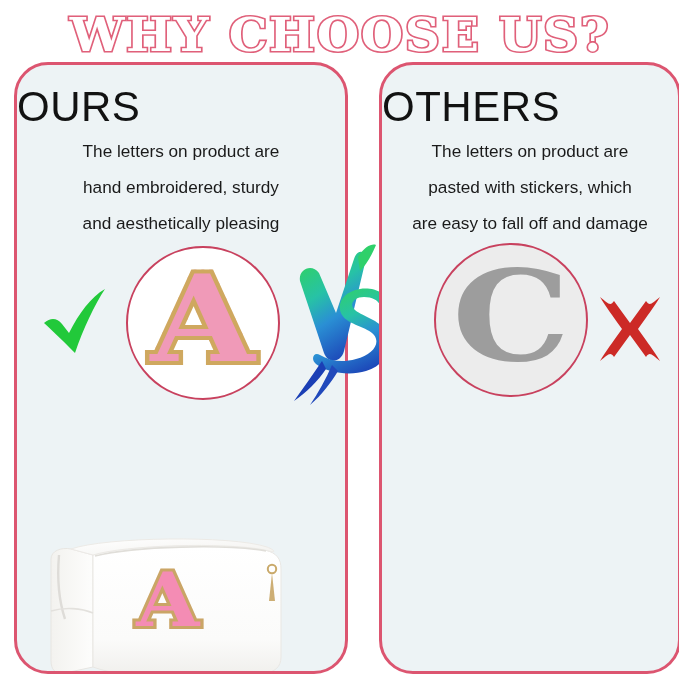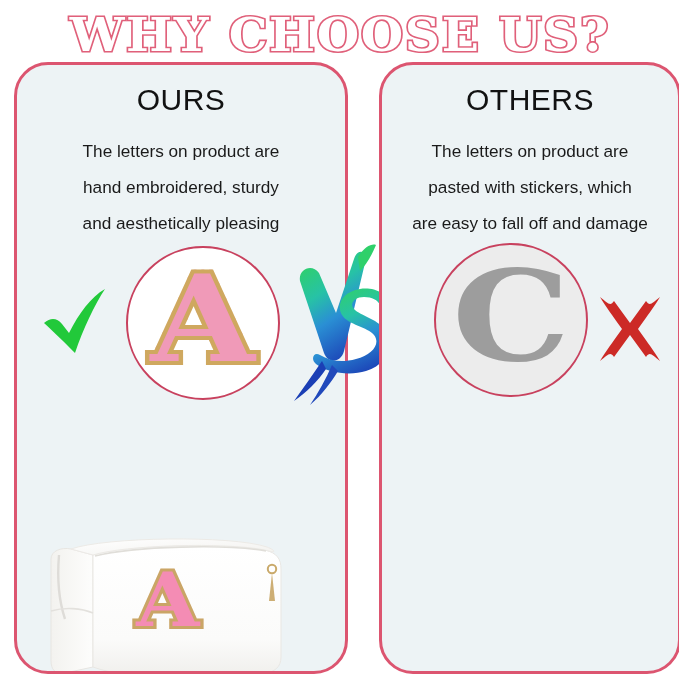--- a/index.html
+++ b/index.html
@@ -54,22 +54,21 @@
     box-sizing: border-box;
     overflow: hidden;
   }
   .panel-left  { left: 14px;  width: 334px; }
   .panel-right { left: 379px; width: 302px; }
 
   .panel-head {
     position: absolute;
     left: 0; right: 0;
     top: 18px;
-    text-align: center;
-    font-size: 30px;
+    font-size: 42px;
     font-weight: 400;
     color: #121212;
     letter-spacing: 0.5px;
   }
   .panel-desc {
     position: absolute;
     left: 12px; right: 12px;
     top: 68px;
     text-align: center;
     font-size: 17.2px;

